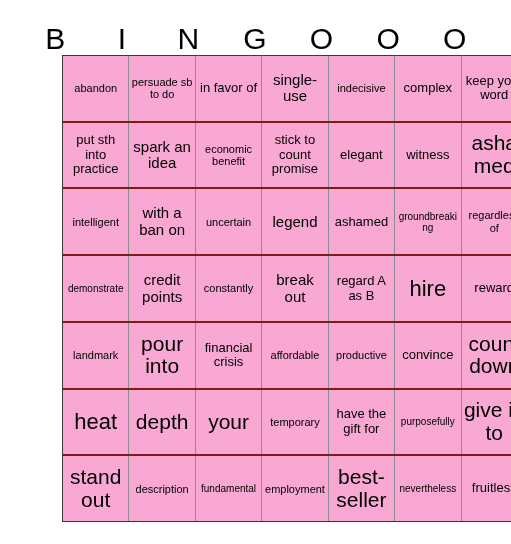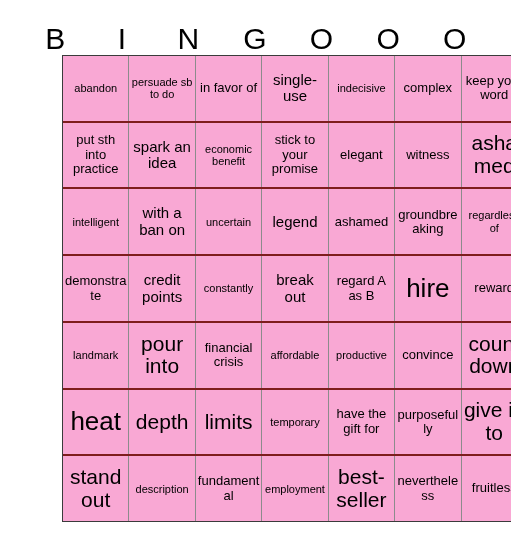--- a/index.html
+++ b/index.html
@@ -79,26 +79,26 @@
   .cell-text {
     display: block;
     width: 100%;
     line-height: 1.07;
     font-family: "Liberation Sans", sans-serif;
     color: #000000;
     word-break: break-word;
   }
 
   
-  .fs-xs  { font-size: 13px;  line-height: 1.1; }
+  .fs-xs  { font-size: 10px;  line-height: 1.1; }
   .fs-s   { font-size: 11px;   line-height: 1.12; }
   .fs-m   { font-size: 13px;   line-height: 1.12; }
   .fs-l   { font-size: 15px; line-height: 1.1; }
   .fs-xl  { font-size: 21px;   line-height: 1.08; }
-  .fs-xxl { font-size: 26px;   line-height: 1.05; }
+  .fs-xxl { font-size: 22px;   line-height: 1.05; }
 </style>
 </head>
 <body>
 
 <div id="bingo-card">
 
   <div id="header-row">
     <div class="header-letter">B</div>
     <div class="header-letter">I</div>
     <div class="header-letter">N</div>
@@ -138,21 +138,21 @@
       <div class="cell">
           <span class="cell-text fs-m">put sth into practice</span>
         </div>
       <div class="cell">
           <span class="cell-text fs-l">spark an idea</span>
         </div>
       <div class="cell">
           <span class="cell-text fs-s">economic benefit</span>
         </div>
       <div class="cell">
-          <span class="cell-text fs-m">stick to your promise</span>
+          <span class="cell-text fs-m">stick to count promise</span>
         </div>
       <div class="cell">
           <span class="cell-text fs-m">elegant</span>
         </div>
       <div class="cell">
           <span class="cell-text fs-m">witness</span>
         </div>
       <div class="cell">
           <span class="cell-text fs-xl">ashamed</span>
         </div>
@@ -231,21 +231,21 @@
     </div>
 
     <div class="grid-row">
       <div class="cell">
           <span class="cell-text fs-xxl">heat</span>
         </div>
       <div class="cell">
           <span class="cell-text fs-xl">depth</span>
         </div>
       <div class="cell">
-          <span class="cell-text fs-xl">limits</span>
+          <span class="cell-text fs-xl">your</span>
         </div>
       <div class="cell">
           <span class="cell-text fs-s">temporary</span>
         </div>
       <div class="cell">
           <span class="cell-text fs-m">have the gift for</span>
         </div>
       <div class="cell">
           <span class="cell-text fs-xs">purposefully</span>
         </div>

